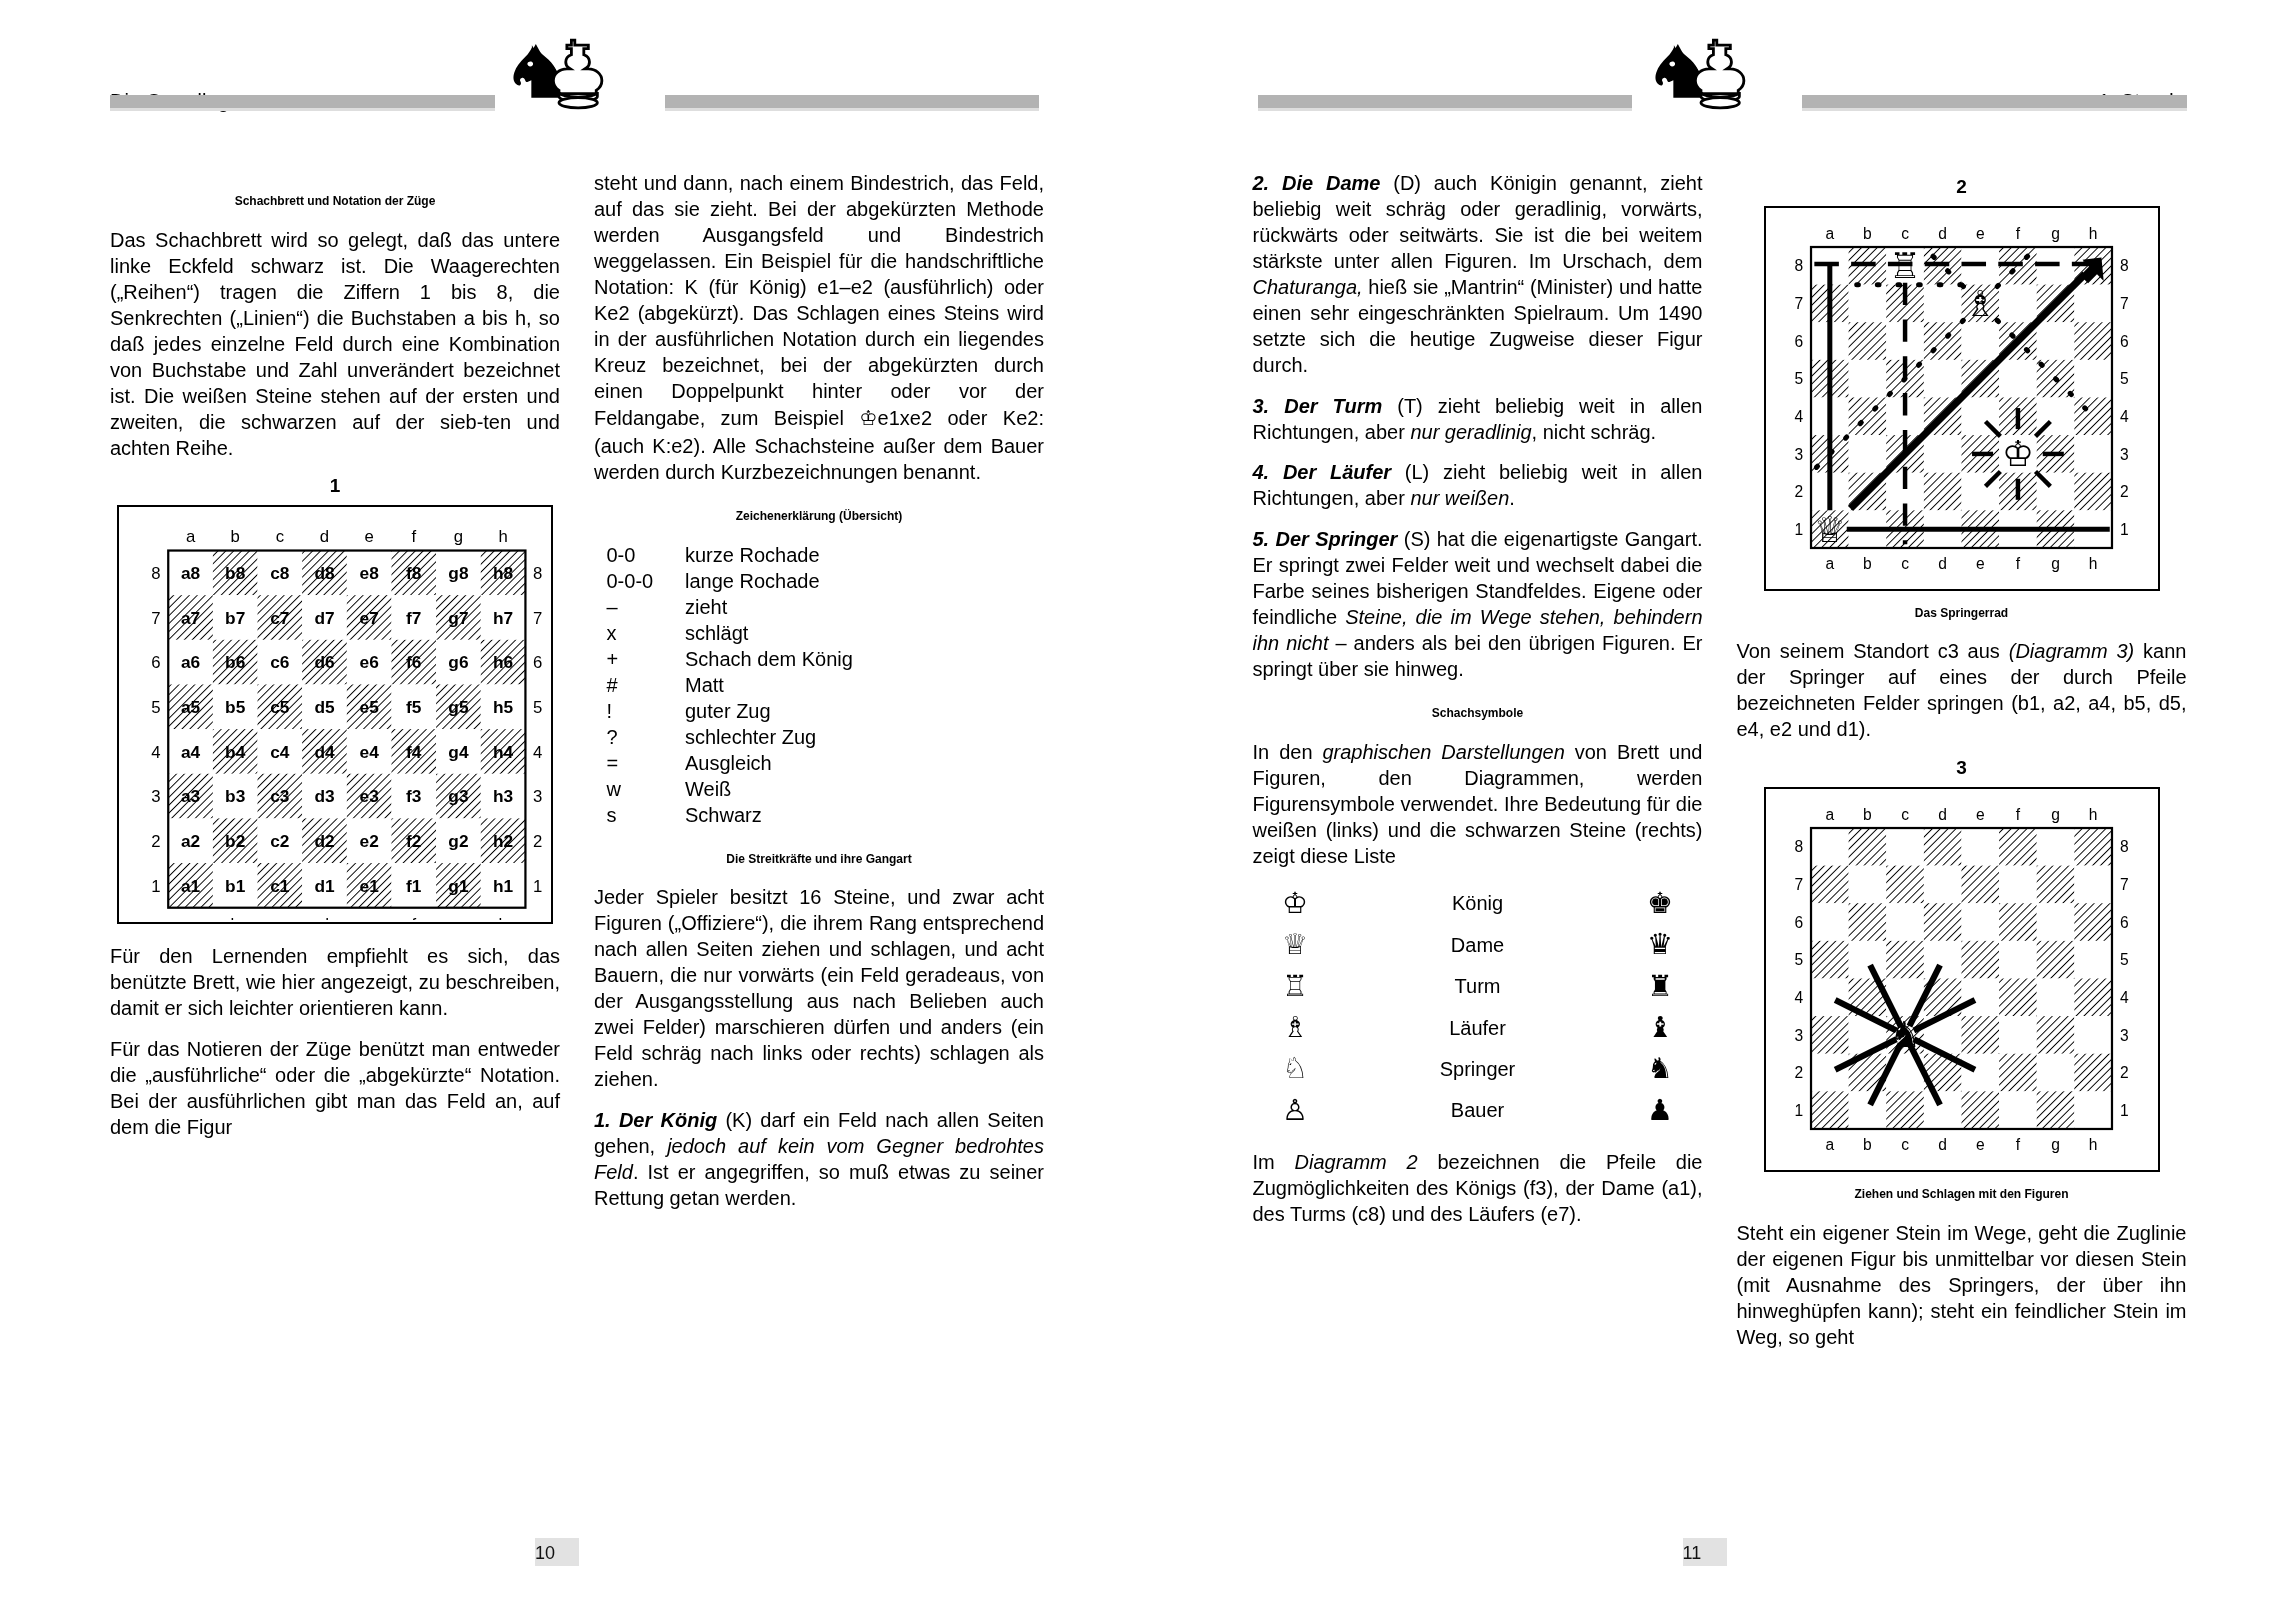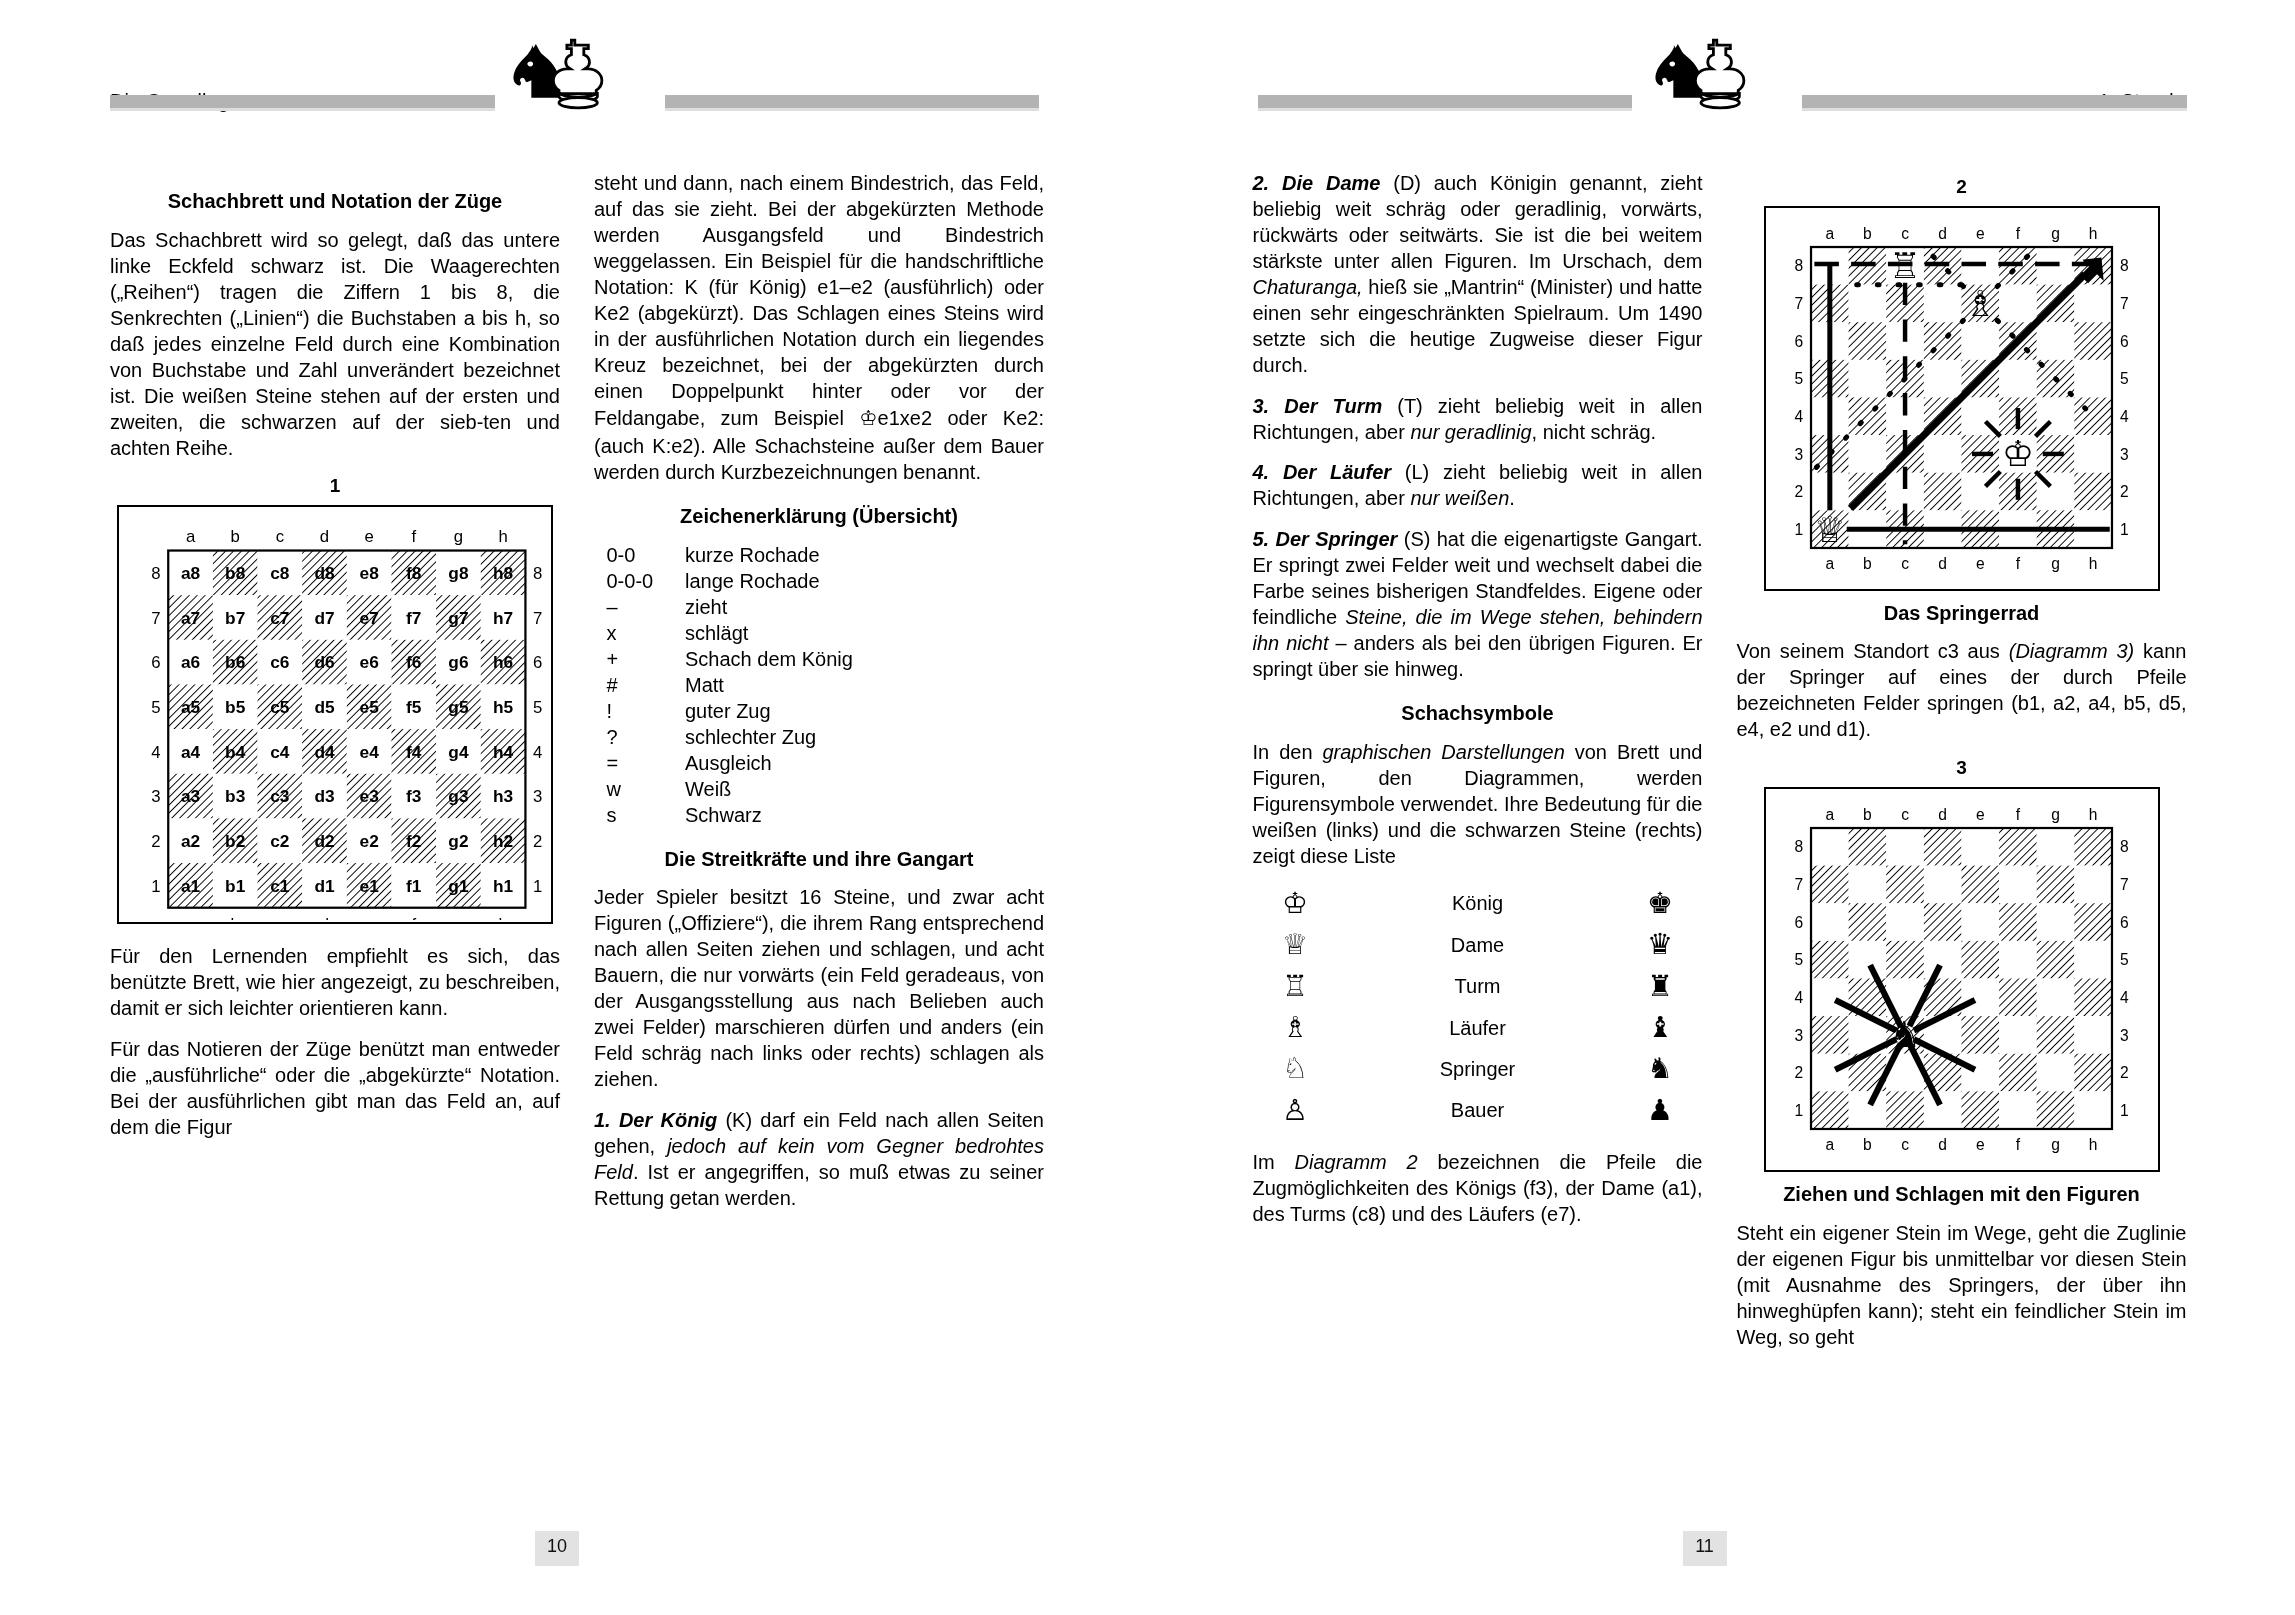--- a/index.html
+++ b/index.html
@@ -42,21 +42,21 @@
   p.body{
     margin:0 0 14.7px 0;
     font-size:20px;
     line-height:26px;
     text-align:justify;
     text-justify:inter-word;
     hyphens:manual;
   }
   h3.sub{
     margin:19px 0 12.5px 0;
-    font-size:20px;
+    font-size:12px;
     line-height:25px;
     font-weight:bold;
     text-align:center;
   }
   h3.sub.tight{margin-top:10.2px;}
   .it{font-style:italic;}
   .bi{font-style:italic;font-weight:bold;}
 
   
   .legend{margin:12px 0 0 0;padding:0;list-style:none;}
@@ -80,22 +80,22 @@
     background:#fff;
     padding:0;
     box-sizing:border-box;
     margin:0 auto;
   }
   svg.board{display:block;}
 
   
   .folio{
     position:absolute;bottom:49px;
-    width:44px;height:35px;line-height:31px;
-    background:#e2e2e2;text-align:center;
+    width:44px;height:28px;line-height:31px;
+    background:#e2e2e2;
     font-size:18px;color:#111;
   }
   .page-left .folio{left:535px;}
   .page-right .folio{left:535px;}
 </style>
 </head>
 <body>
 
 <div class="spread">
 

